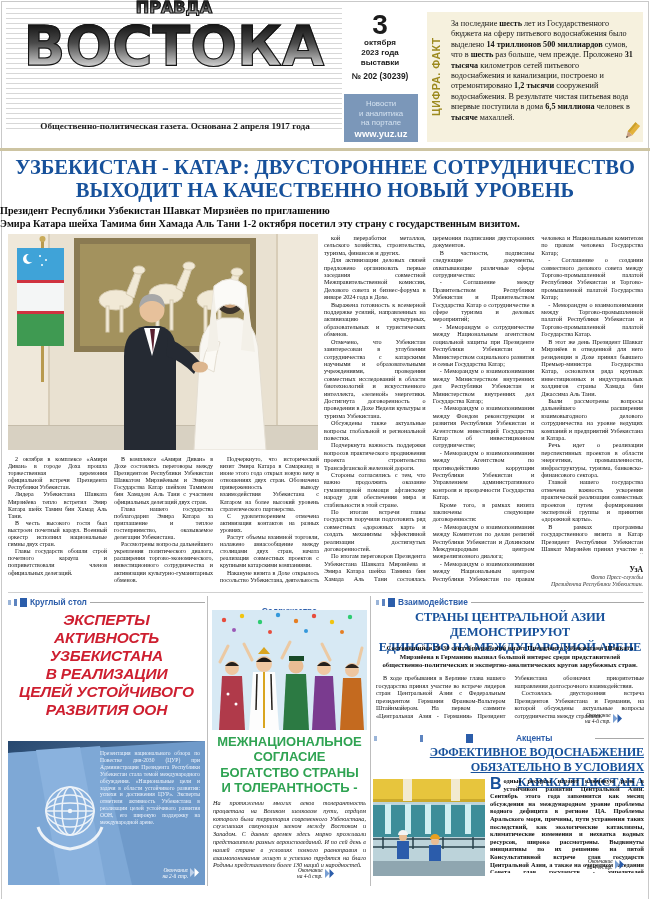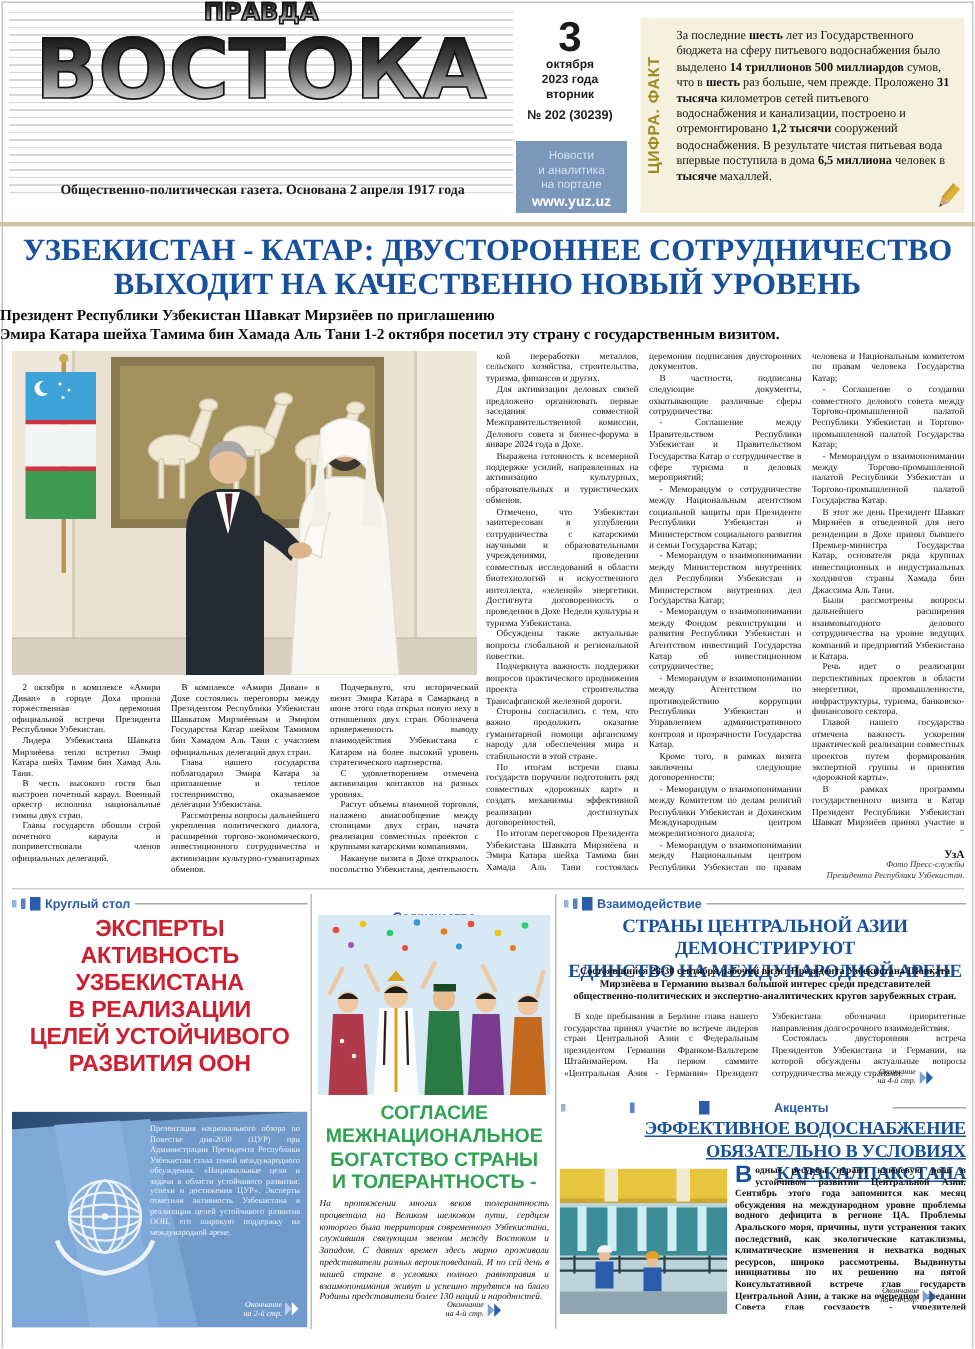--- a/index.html
+++ b/index.html
@@ -63,21 +63,21 @@
   .sec-label{font-family:"Liberation Sans",sans-serif;font-weight:bold;font-size:8.4px;color:var(--section_blue);white-space:nowrap;}
   .sec-line{flex:1;height:1px;background:#a8a8a8;}
   .sq{display:inline-block;background:var(--section_blue);}
   .sq1{width:3px;height:5px;background:#9ab4d8;}
   .sq2{width:3px;height:7px;background:#5d84c0;}
   .sq3{width:7px;height:9px;}
 
   .sec-rt{left:8px;top:597px;width:197px;}
   .rt-headline{left:8px;top:611px;width:197px;text-align:center;
       color:var(--headline_red);font-family:"Liberation Sans",sans-serif;
-      font-weight:bold;font-size:15.5px;line-height:18px;letter-spacing:-.2px;}
+      font-weight:bold;font-size:15.5px;line-height:18px;letter-spacing:-.2px;font-style:italic;}
   .rt-photo{left:8px;top:741px;width:197px;height:144px;overflow:hidden;}
   .rt-overlay{position:absolute;right:5px;top:9px;width:100px;color:#f4f8ff;
       font-size:5.6px;line-height:6.9px;text-align:justify;opacity:.95;}
   .rt-cont{position:absolute;right:5px;bottom:6px;color:#fff;}
 
   .sec-cw{left:212px;top:597px;width:155px;flex-direction:column;}
   .cw-photo{left:212px;top:610px;width:155px;height:120px;overflow:hidden;}
   .cw-headline{left:212px;top:734px;width:155px;text-align:center;
       color:var(--headline_green);font-family:"Liberation Sans",sans-serif;
       font-weight:bold;font-size:13px;line-height:15.4px;}
@@ -119,21 +119,21 @@
   <div class="abs logo">
     <div>ПРАВДА</div>
     <div class="logo-l2">ВОСТОКА</div>
   </div>
   <div class="abs tagline">Общественно-политическая газета. Основана 2 апреля 1917 года</div>
 
   <div class="abs dateblock">
     <div class="d-day">3</div>
     <div class="d-small">октября</div>
     <div class="d-small">2023 года</div>
-    <div class="d-small">вторник</div>
+    <div class="d-small">выставки</div>
     <div class="d-issue">№ 202 (30239)</div>
   </div>
 
   <div class="abs portal">
     <div>Новости</div>
     <div>и аналитика</div>
     <div>на портале</div>
     <div class="portal-url">www.yuz.uz</div>
   </div>
 
@@ -374,22 +374,22 @@
         <circle cx="112" cy="58" r="7" fill="#f0c8a2"></circle>
           <path d="M105,56 Q112,48 119,56 Z" fill="#24201c"></path>
         <polygon points="103,66 121,66 124,120 100,120" fill="#7a3b8f"></polygon>
         <circle cx="140" cy="60" r="7" fill="#eec6a0"></circle>
           <path d="M133,58 Q140,50 147,58 Z" fill="#2c241e"></path>
         <polygon points="131,68 149,68 152,120 128,120" fill="#c46a1f"></polygon>
       </g>
     </svg>
   </div>
   <div class="abs cw-headline">
+      <div>МЕЖНАЦИОНАЛЬНОЕ</div>
       <div>СОГЛАСИЕ</div>
-      <div>МЕЖНАЦИОНАЛЬНОЕ</div>
       <div>БОГАТСТВО СТРАНЫ</div>
       <div>И ТОЛЕРАНТНОСТЬ -</div>
     </div>
   <div class="abs cw-intro">На протяжении многих веков толерантность процветала на Великом шелковом пути, сердцем которого была территория современного Узбекистана, служившая связующим звеном между Востоком и Западом. С давних времен здесь мирно проживали представители разных вероисповеданий. И по сей день в нашей стране в условиях полного равноправия и взаимопонимания живут и успешно трудятся на благо Родины представители более 130 наций и народностей.</div>
   <div class="cont cw-cont">
     <div class="cont-lines">
       <div>Окончание</div>
       <div>на 4-й стр.</div>
     </div>
     <svg width="10" height="9" viewBox="0 0 10 9">

